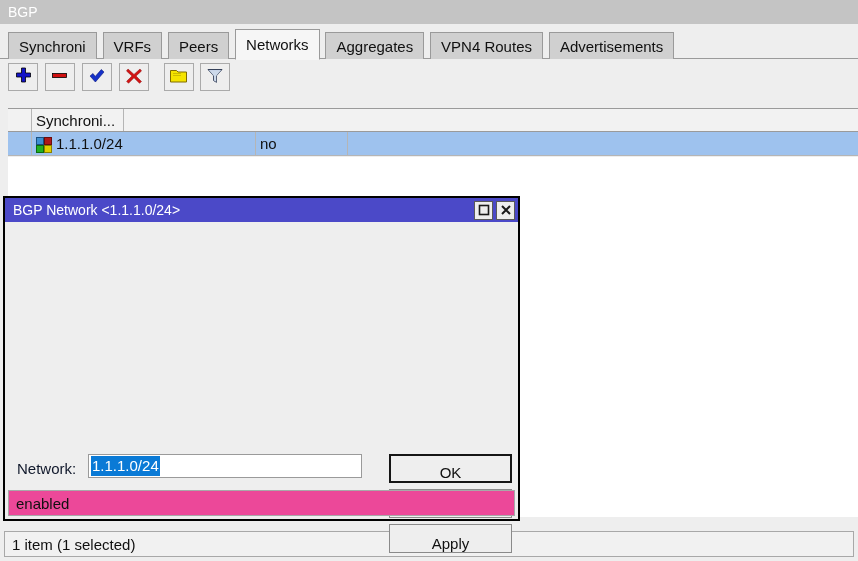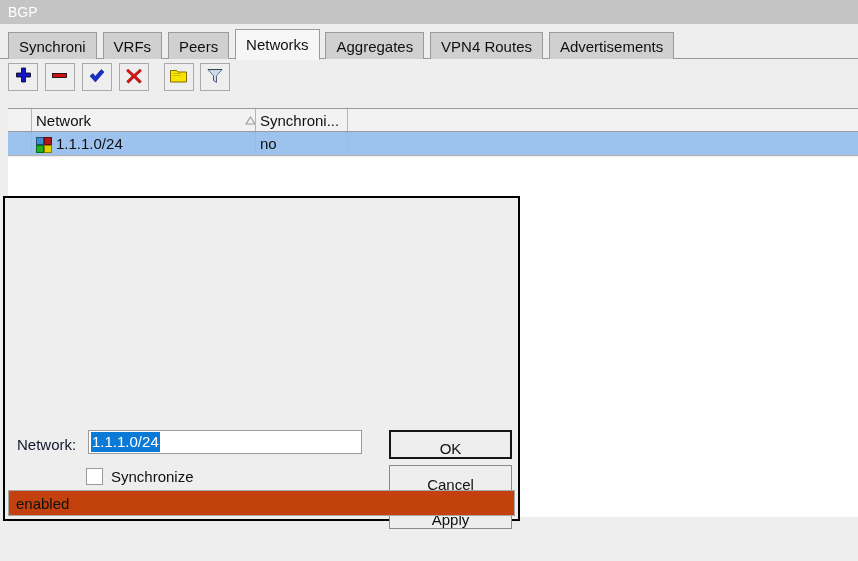--- a/index.html
+++ b/index.html
@@ -320,21 +320,21 @@
     font-family: "Liberation Sans", sans-serif;
   }
   .dbtn.default { border: 2px solid #151515; }
 
   #dlg-status {
     position: absolute;
     left: 3px;
     bottom: 3px;
     width: 507px;
     height: 26px;
-    background: #c2410c;
+    background: #ec4899;
     border: 1px solid #a8a8a8;
     box-sizing: border-box;
     display: flex;
     align-items: center;
     padding-left: 7px;
     font-size: 15px;
     color: #101010;
   }
 </style>
 </head>
@@ -399,28 +399,20 @@
           <path d="M2 2.5 h14 l-5.5 6.2 v6.6 l-3 -1.8 v-4.8 z" fill="#b9c9e0" stroke="#35415a" stroke-width="1"></path>
           <path d="M2.6 3.3 h12.8 l-5 5.6 v6.1 l-2.6 -1.6 v-4.5 z" fill="#dfe8f4" opacity="0.55"></path>
         </svg>
       </span>
     </div>
   </div>
 
   <div id="table">
     <div class="thead">
       <div class="th flagcol"></div>
-      <div class="th netcol">
-        <span>Network</span>
-        <span class="sort-asc">
-          <svg width="11" height="9" viewBox="0 0 11 9">
-              <path d="M5.5 1 L10 8 L1 8 Z" fill="none" stroke="#9a9a9a" stroke-width="1.1"></path>
-            </svg>
-        </span>
-      </div>
       <div class="th synccol">
         <span>Synchroni...</span>
       </div>
       <div class="th fillcol"></div>
     </div>
 
     <div class="trow">
       <div class="td flagcol"></div>
       <div class="td netcol">
         <span class="row-icon">
@@ -433,24 +425,40 @@
       </div>
       <div class="td synccol">
         <span>no</span>
       </div>
       <div class="td fillcol"></div>
     </div>
   </div>
 
   <div id="table-empty"></div>
 
+  <div id="bgp-status">
+    <span>1 item (1 selected)</span>
+  </div>
 </div>
 
 <div id="dialog">
 
+  <div id="dlg-titlebar">
+    <span id="dlg-title">BGP Network &lt;1.1.1.0/24&gt;</span>
+    <span class="dlg-btn">
+      <svg width="12" height="12" viewBox="0 0 12 12">
+          <rect x="1.5" y="1.5" width="9" height="9" fill="#eeeeee" stroke="#1a1a1a" stroke-width="1.6"></rect>
+        </svg>
+    </span>
+    <span class="dlg-btn">
+      <svg width="12" height="12" viewBox="0 0 12 12">
+          <path d="M2 2 L10 10 M10 2 L2 10" stroke="#1a1a1a" stroke-width="2"></path>
+        </svg>
+    </span>
+  </div>
 
   <div id="dlg-body">
 
     <div id="net-label">Network:</div>
 
     <div id="net-input">
       <span class="sel" title="">1.1.1.0/24</span>
     </div>
 
     <div id="sync-row">

